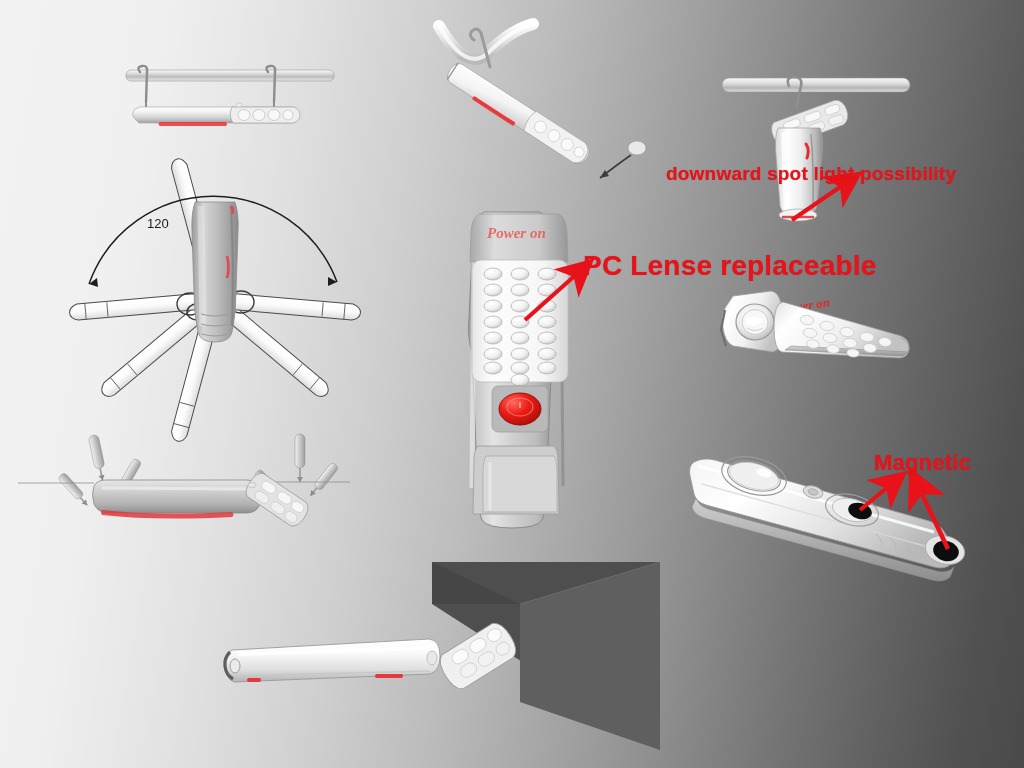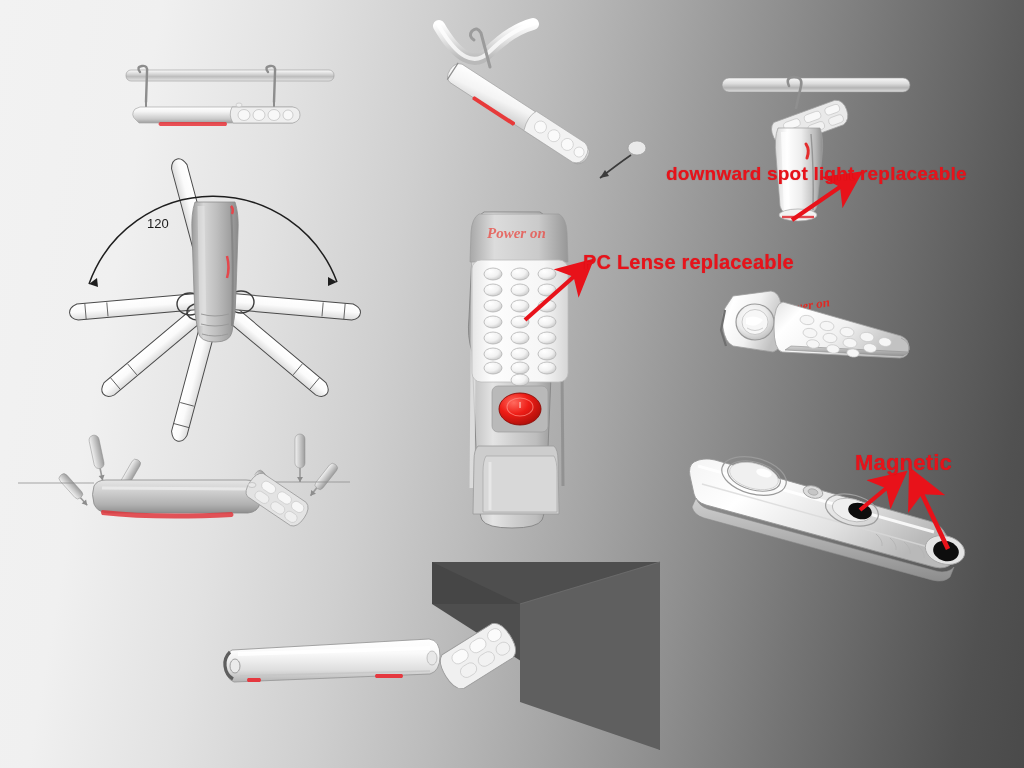--- a/index.html
+++ b/index.html
@@ -17,22 +17,22 @@
         #606060 87%, #515151 94%, #4a4a4a 100%);
   }
   .view{position:absolute;}
   .lbl{
     position:absolute;color:#e8121a;font-weight:bold;
     font-family:"Liberation Sans", sans-serif;white-space:nowrap;
     letter-spacing:.2px;text-shadow:0 0 1px rgba(180,0,0,.5);
     line-height:1;
   }
   .lbl-down{font-size:19px;}
-  .lbl-pc{font-size:20px;}
-  .lbl-mag{font-size:22px;}
+  .lbl-pc{font-size:28px;}
+  .lbl-mag{font-size:22px;margin-left:19px;}
   .ang{
     position:absolute;color:#1b1b1b;font-size:13px;
     font-family:"Liberation Sans", sans-serif;font-weight:normal;
   }
   svg{display:block;overflow:visible;}
   .nosel{user-select:none;}
 </style>
 </head>
 <body>
 
@@ -553,19 +553,19 @@
     </defs>
 
     <line x1="792" y1="220" x2="856" y2="176" stroke="#e8121a" stroke-width="4.2" marker-end="url(#redArrow)"></line>
 
     <line x1="525" y1="320" x2="588" y2="264" stroke="#e8121a" stroke-width="4.2" marker-end="url(#redArrow)"></line>
 
     <line x1="860" y1="510" x2="901" y2="476" stroke="#e8121a" stroke-width="4.2" marker-end="url(#redArrow)"></line>
     <line x1="948" y1="549" x2="913" y2="475" stroke="#e8121a" stroke-width="4.6" marker-end="url(#redArrow)"></line>
   </svg>
 
-  <span class="lbl lbl-down" style="left:666px;top:164px;">downward spot light replaceable</span>
+  <span class="lbl lbl-down" style="left:666px;top:164px;">downward spot light possibility</span>
 
   <span class="lbl lbl-pc" style="left:583px;top:252px;">PC Lense replaceable</span>
 
   <span class="lbl lbl-mag" style="left:855px;top:452px;">Magnetic</span>
 
 </div>
 
 </body></html>

